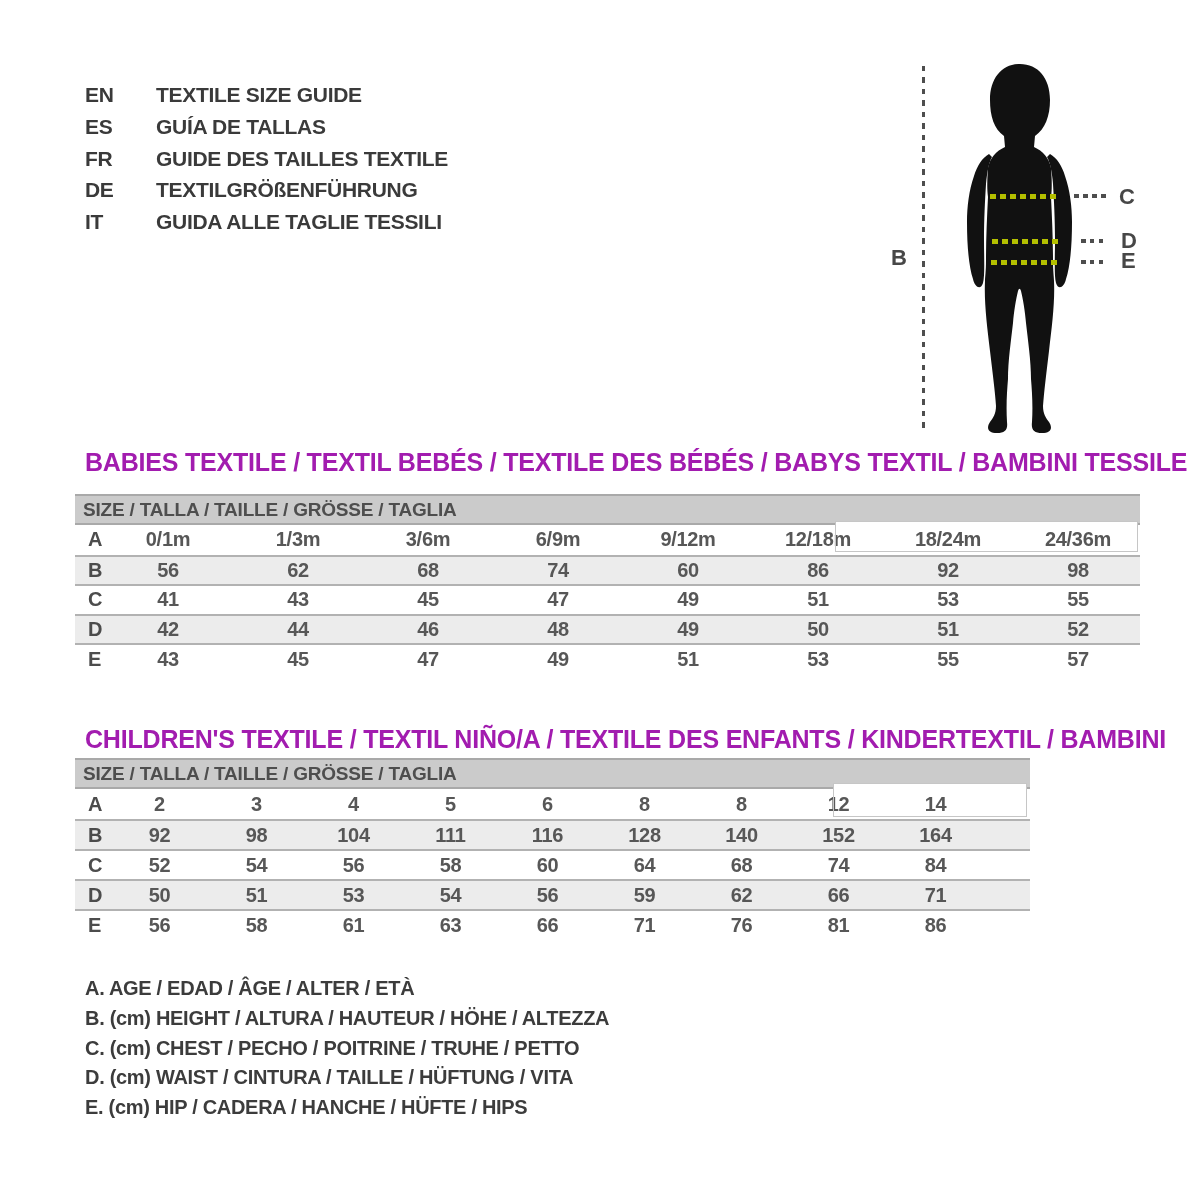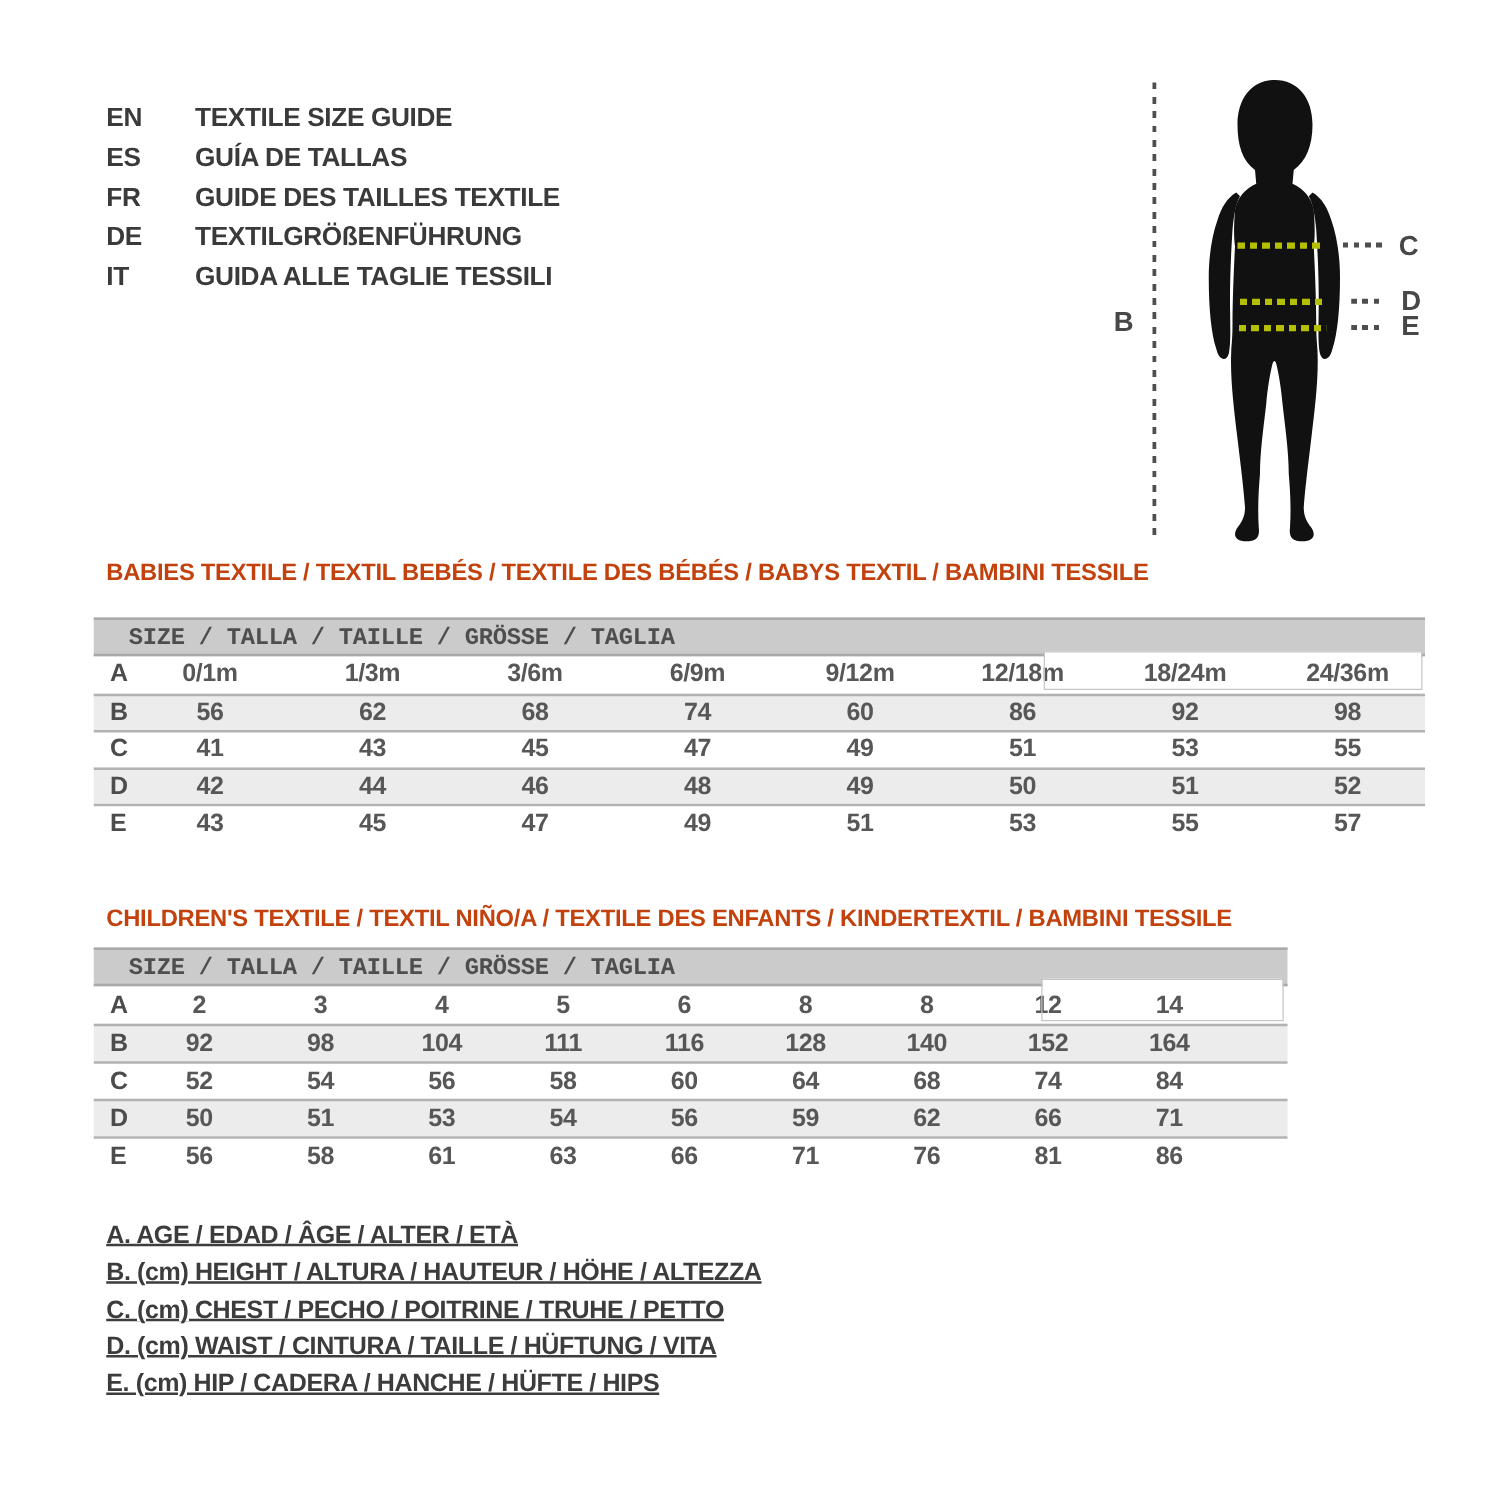--- a/index.html
+++ b/index.html
@@ -27,48 +27,48 @@
   .l-cd { left:1074px; top:194px; width:32px; }
   .l-d  { left:992px;  top:239px; width:66px; }
   .l-dd { left:1081px; top:239px; width:24px; }
   .l-e  { left:991px;  top:260px; width:70px; }
   .l-ed { left:1081px; top:260px; width:24px; }
   .lab-b { left:891px;  top:245px; }
   .lab-c { left:1119px; top:184px; }
   .lab-d { left:1121px; top:228px; }
   .lab-e { left:1121px; top:248px; }
   
-  .sec-title { position:absolute; left:85px; font-size:19px; font-weight:700; letter-spacing:-0.2px; color:#c2410c; }
+  .sec-title { position:absolute; left:85px; font-size:25px; font-weight:700; letter-spacing:-0.2px; color:#a21caf; }
   .t-babies   { top:448px; }
   .t-children { top:725px; }
   
   .stable { position:absolute; left:75px; }
   .babies   { top:494px; width:1065px; }
   .children { top:758px; width:955px;  }
   .thead {
     height:31px; background:#cbcbcb; border-top:2px solid #a9a9a9; border-bottom:2px solid #a9a9a9;
-    display:flex; align-items:center; padding-left:28px;
-    font-size:19px; font-weight:700; color:#4e4e4e; letter-spacing:-0.2px; position:relative; z-index:1;font-family:Liberation Mono, monospace;
+    display:flex; align-items:center; padding-left:8px;
+    font-size:19px; font-weight:700; color:#4e4e4e; letter-spacing:-0.2px; position:relative; z-index:1;
   }
   .tbody { position:relative; z-index:3; }
   .trow { display:grid; align-items:center; font-size:20px; font-weight:700; color:#575757; letter-spacing:-0.3px; }
   .babies   .trow { grid-template-columns:28px repeat(8,130px) 1fr; height:29.6px; }
   .children .trow { grid-template-columns:36px repeat(9,97px)  1fr; height:30px; }
   .trow + .trow { border-top:2px solid #b2b2b2; }
   .trow.alt { background:#ececec; }
   .tlabel { padding-left:13px; color:#4c4c4c; }
   .tcell  { text-align:center; }
   .patch { position:absolute; background:#ffffff; z-index:2; }
   .p-babies   { left:761px; top:27px; width:301px; height:5px; }
   .p-children { left:759px; top:25px; width:192px; height:7px; }
   .hlbox { position:absolute; border:1px solid #c6c6c6; z-index:4; pointer-events:none; }
   .b-babies   { left:760px; top:27px; width:303px; height:31px; }
   .b-children { left:758px; top:25px; width:194px; height:34px; }
   
-  .legend { position:absolute; left:85px; top:974px;text-decoration:underline; }
+  .legend { position:absolute; left:85px; top:974px; }
   .legend-line { line-height:29.8px; font-size:20px; font-weight:700; letter-spacing:-0.3px; color:#3c3c3c; }
 </style>
 </head>
 <body>
 
 <div class="canvas">
 
   <div class="langs">
 
       <div class="lang-row">

